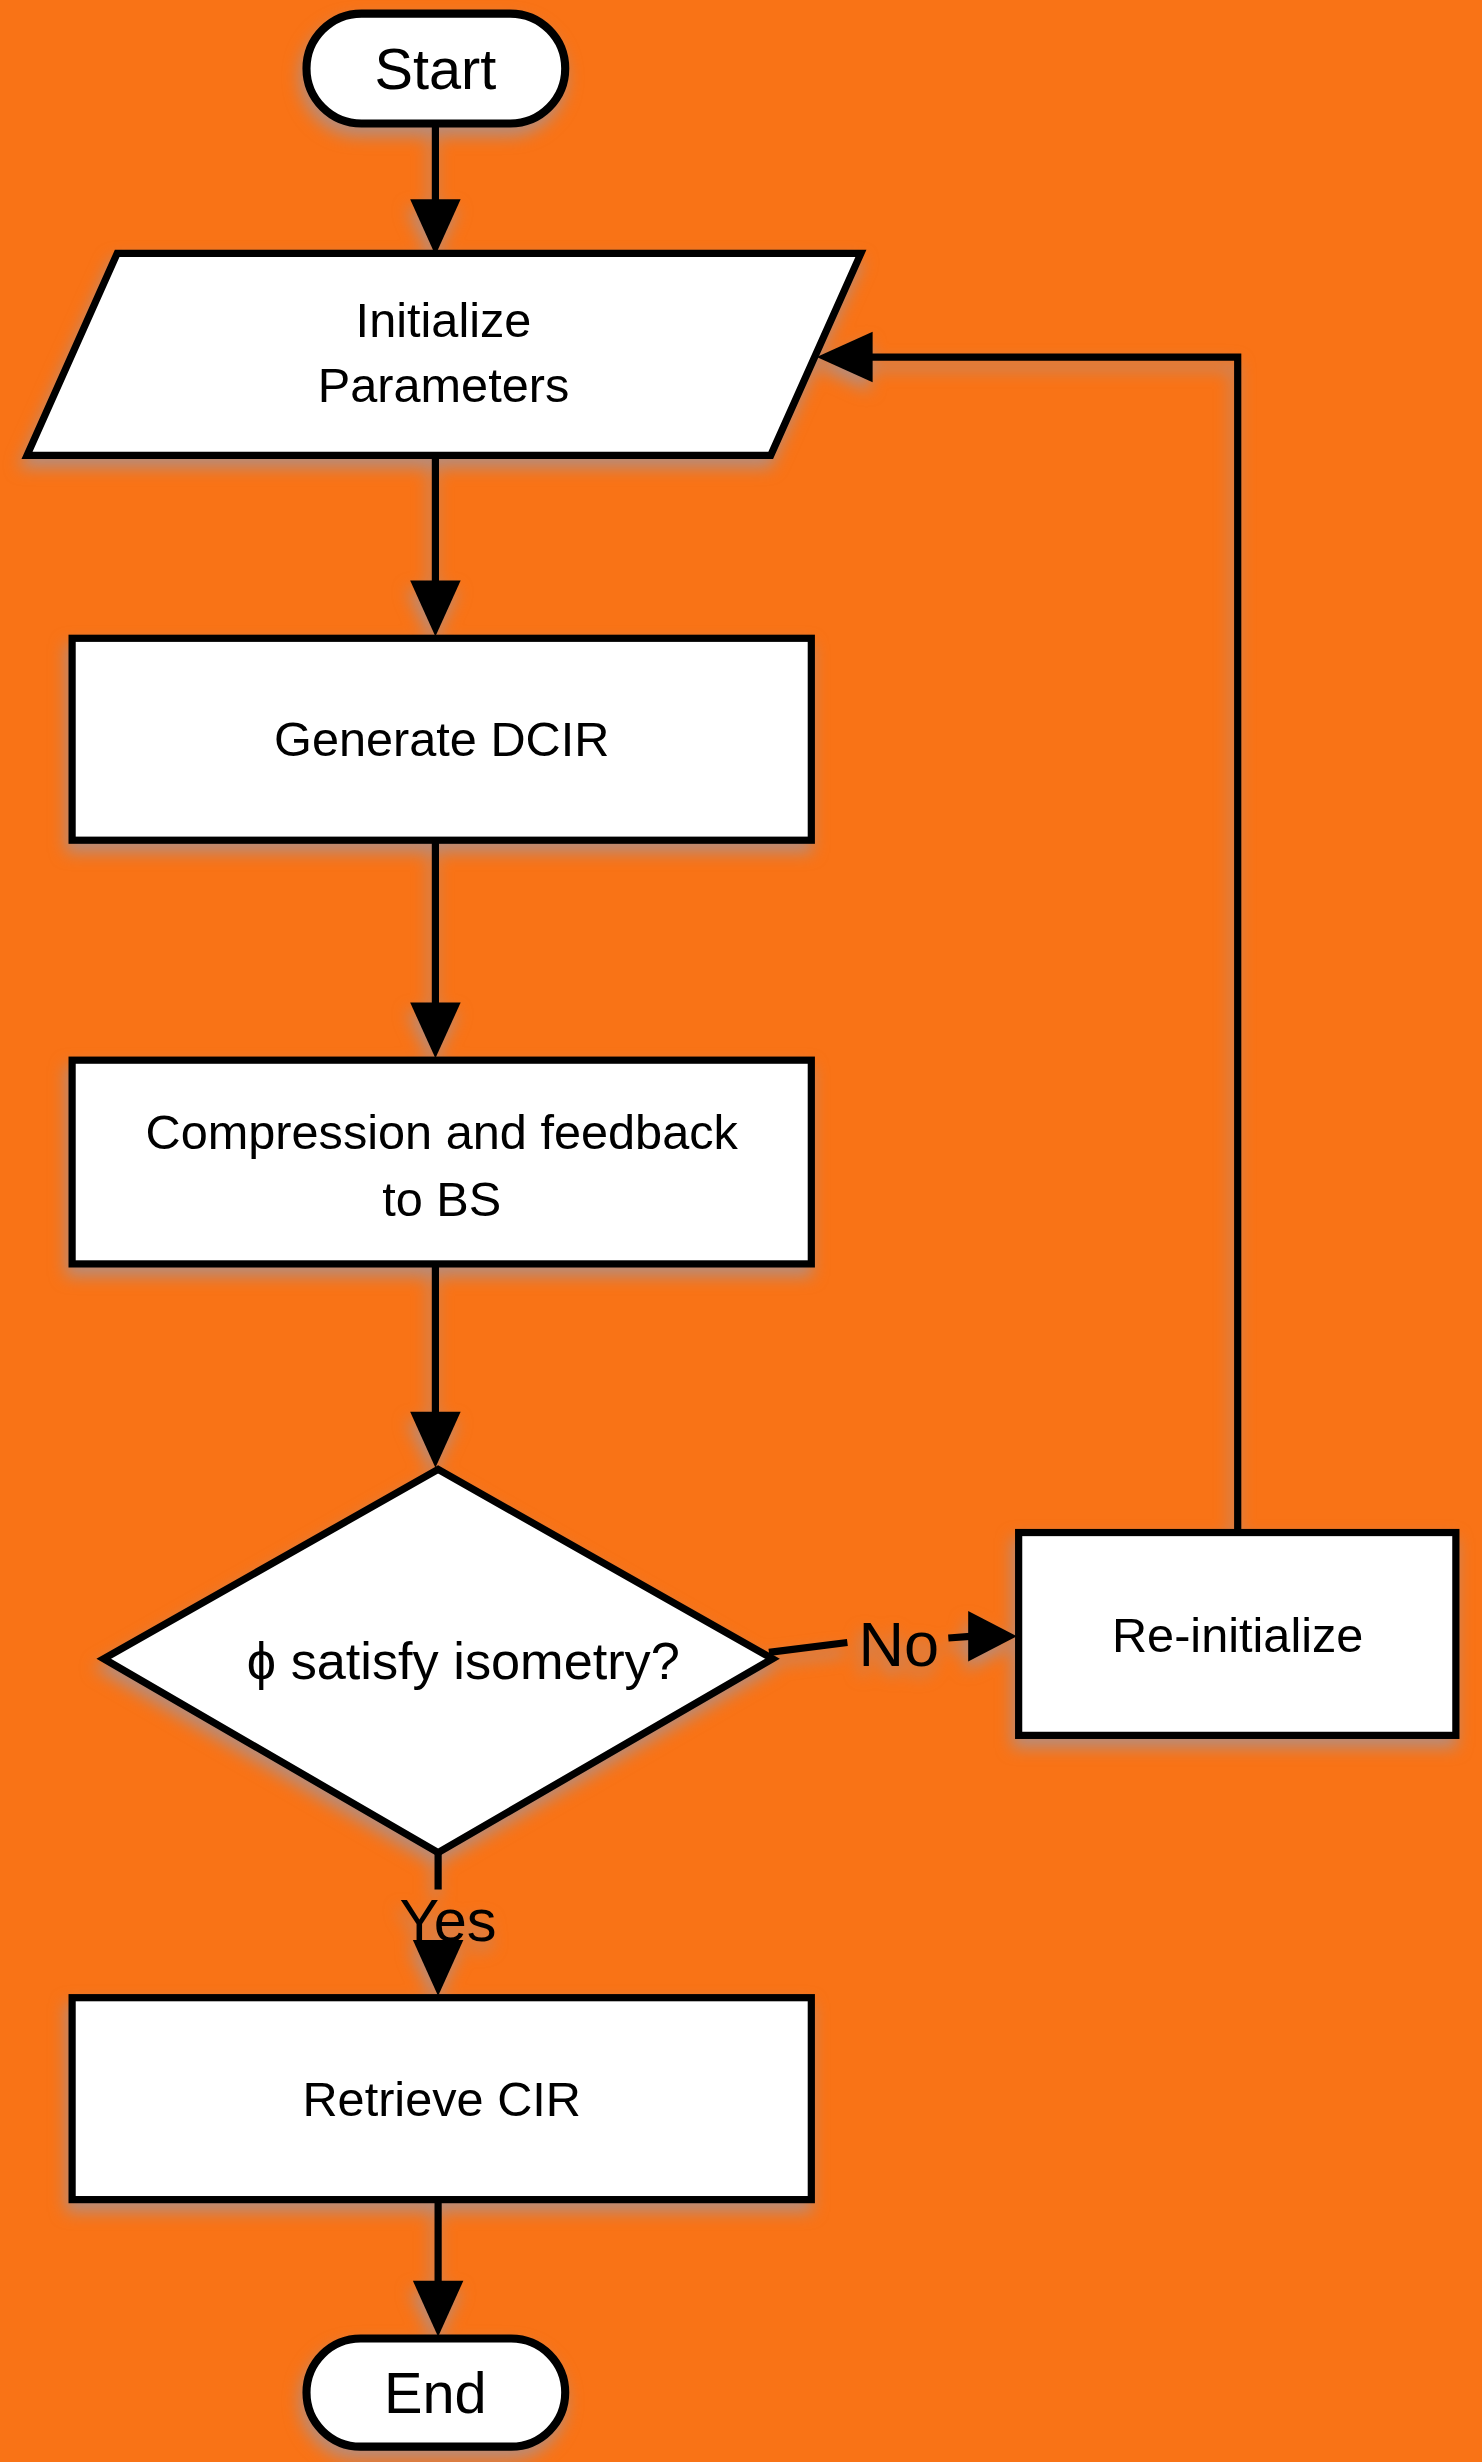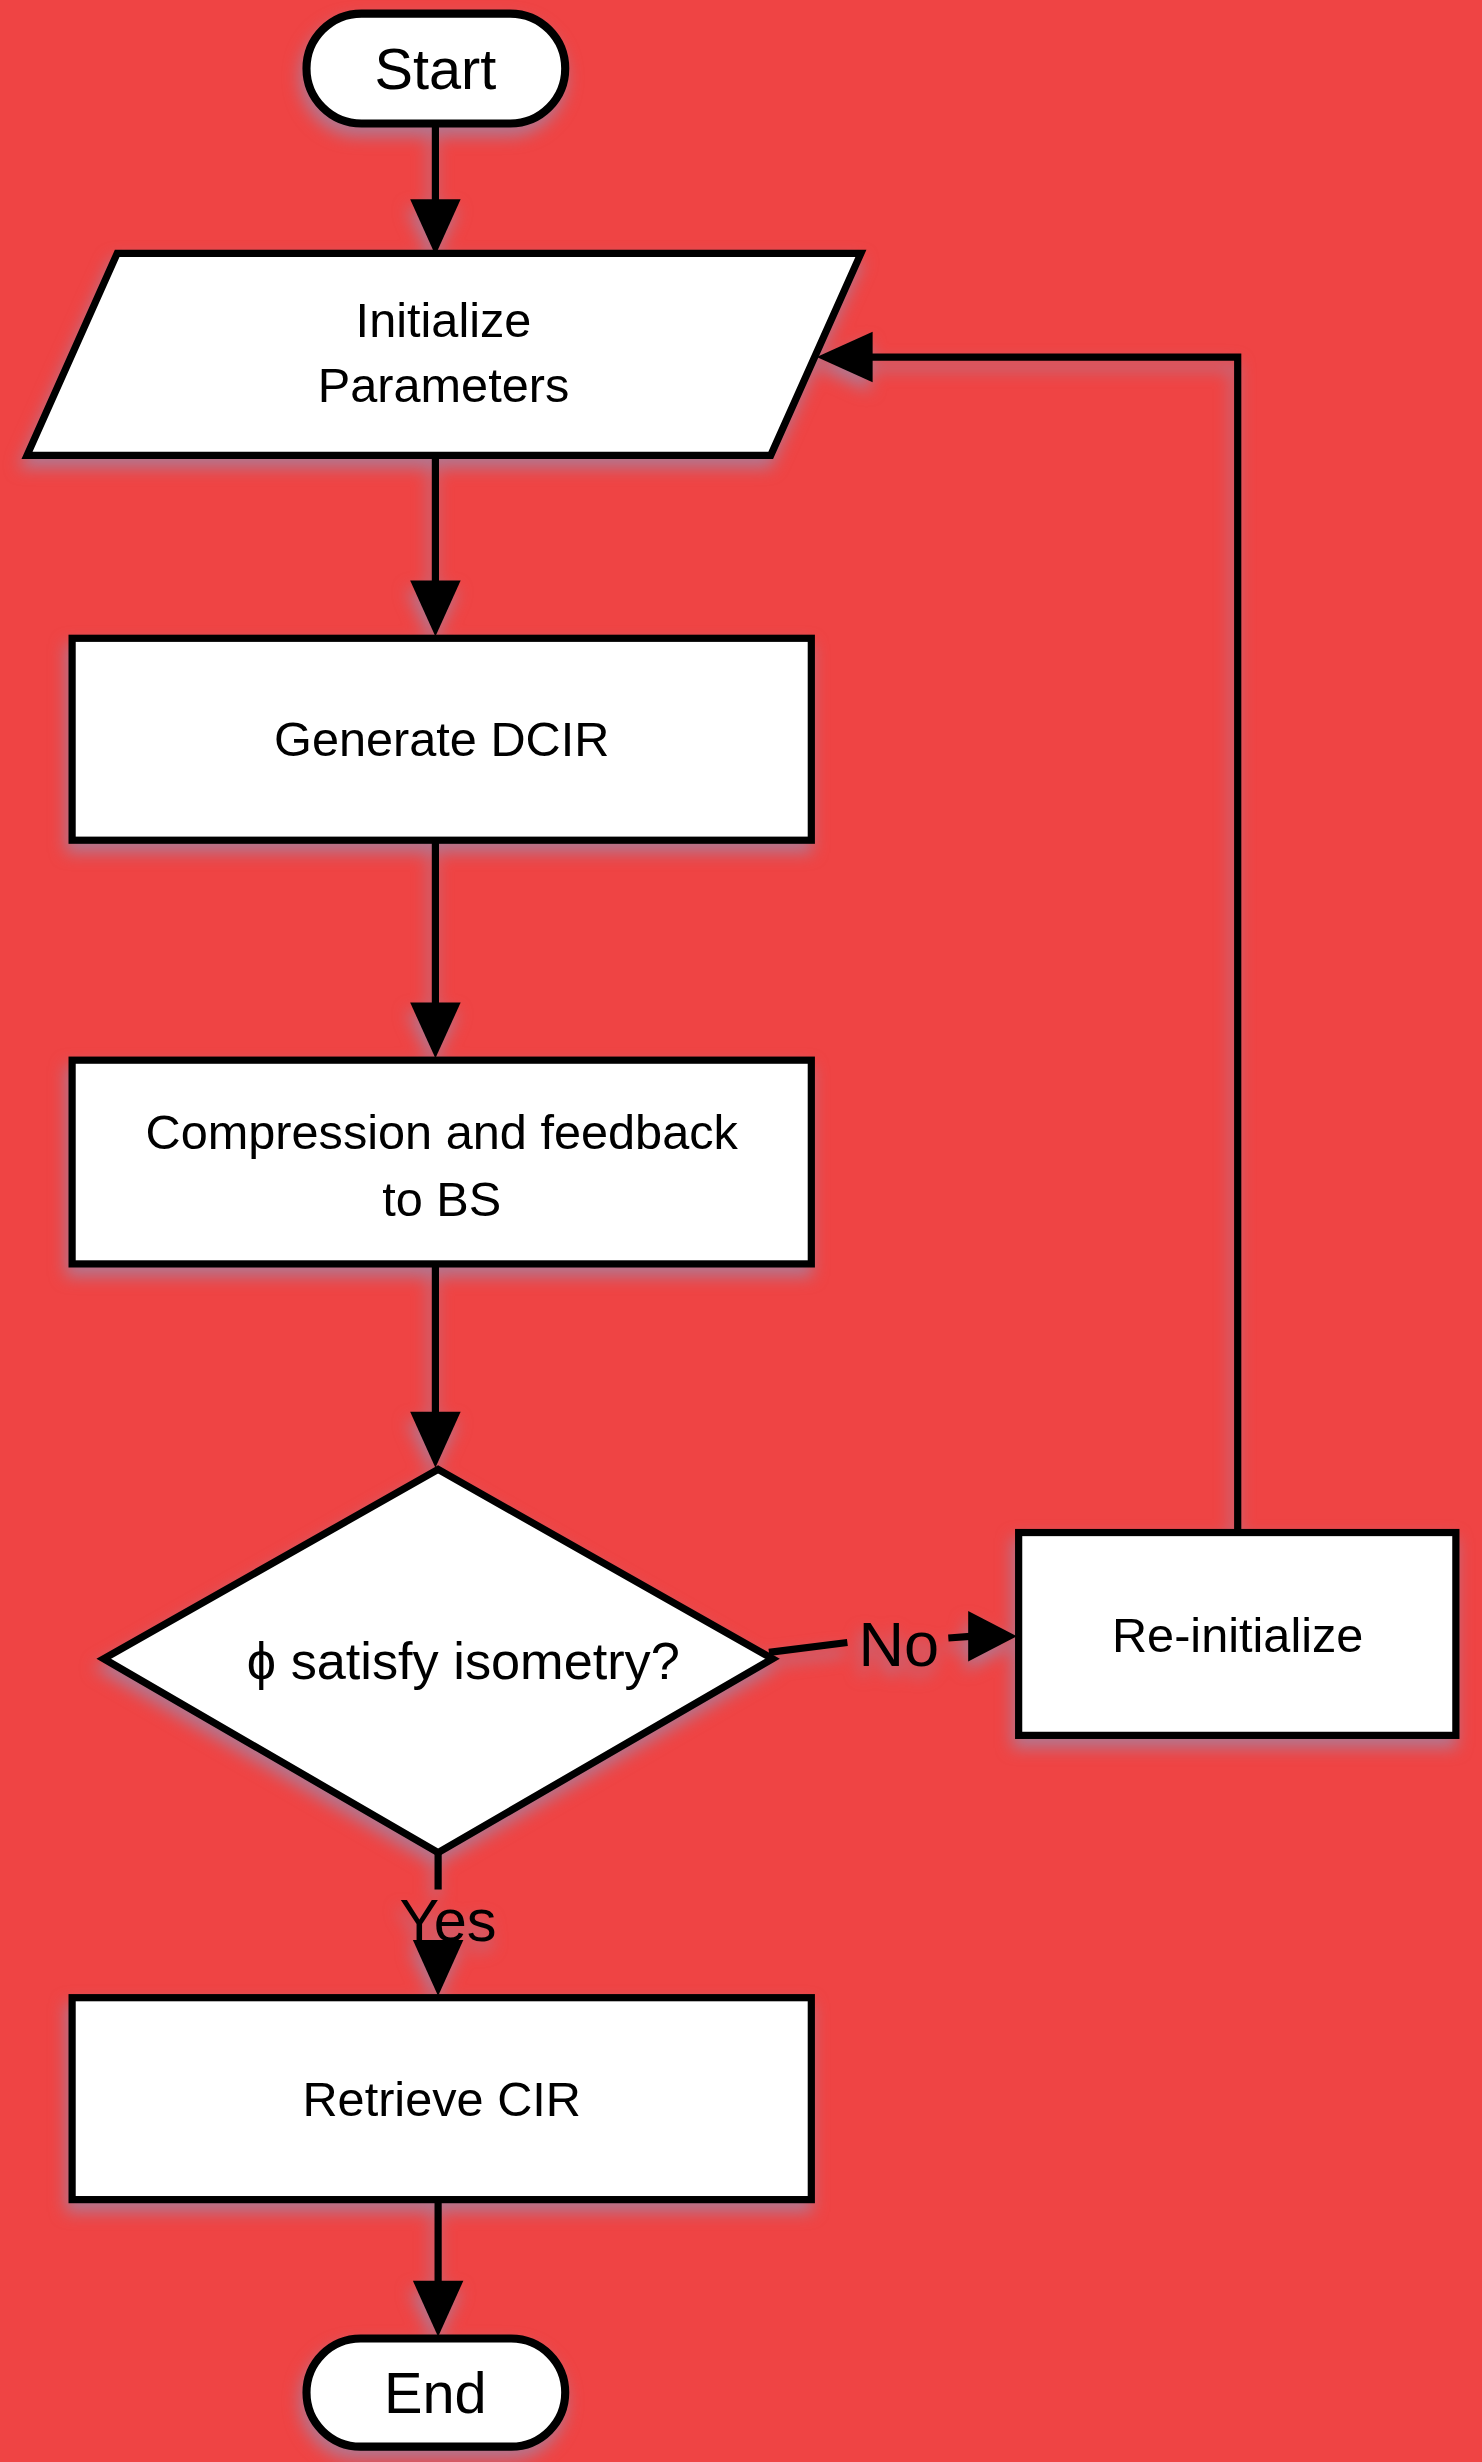--- a/index.html
+++ b/index.html
@@ -1,20 +1,20 @@
 <!DOCTYPE html>
 <html style="font-size:14.4px"><head>
 <meta charset="utf-8">
 <style>
   html,body{margin:0;padding:0;background:#ffffff;}
   .canvas{
     position:relative;
     width:1482px;
     height:2462px;
-    background:#ef4444;
+    background:#f97316;
     overflow:hidden;
   }
   svg{display:block;width:1482px;height:2462px;}
   
   .art{filter:drop-shadow(-3px 10px 9px rgba(127,161,206,0.55));}
   .shapes *{stroke-width:8;}
   .shapes .stadium{stroke-width:9;}
   .connectors{fill:none;}
   .connectors *{stroke-width:8;}
   .arrowheads{stroke:none;}

